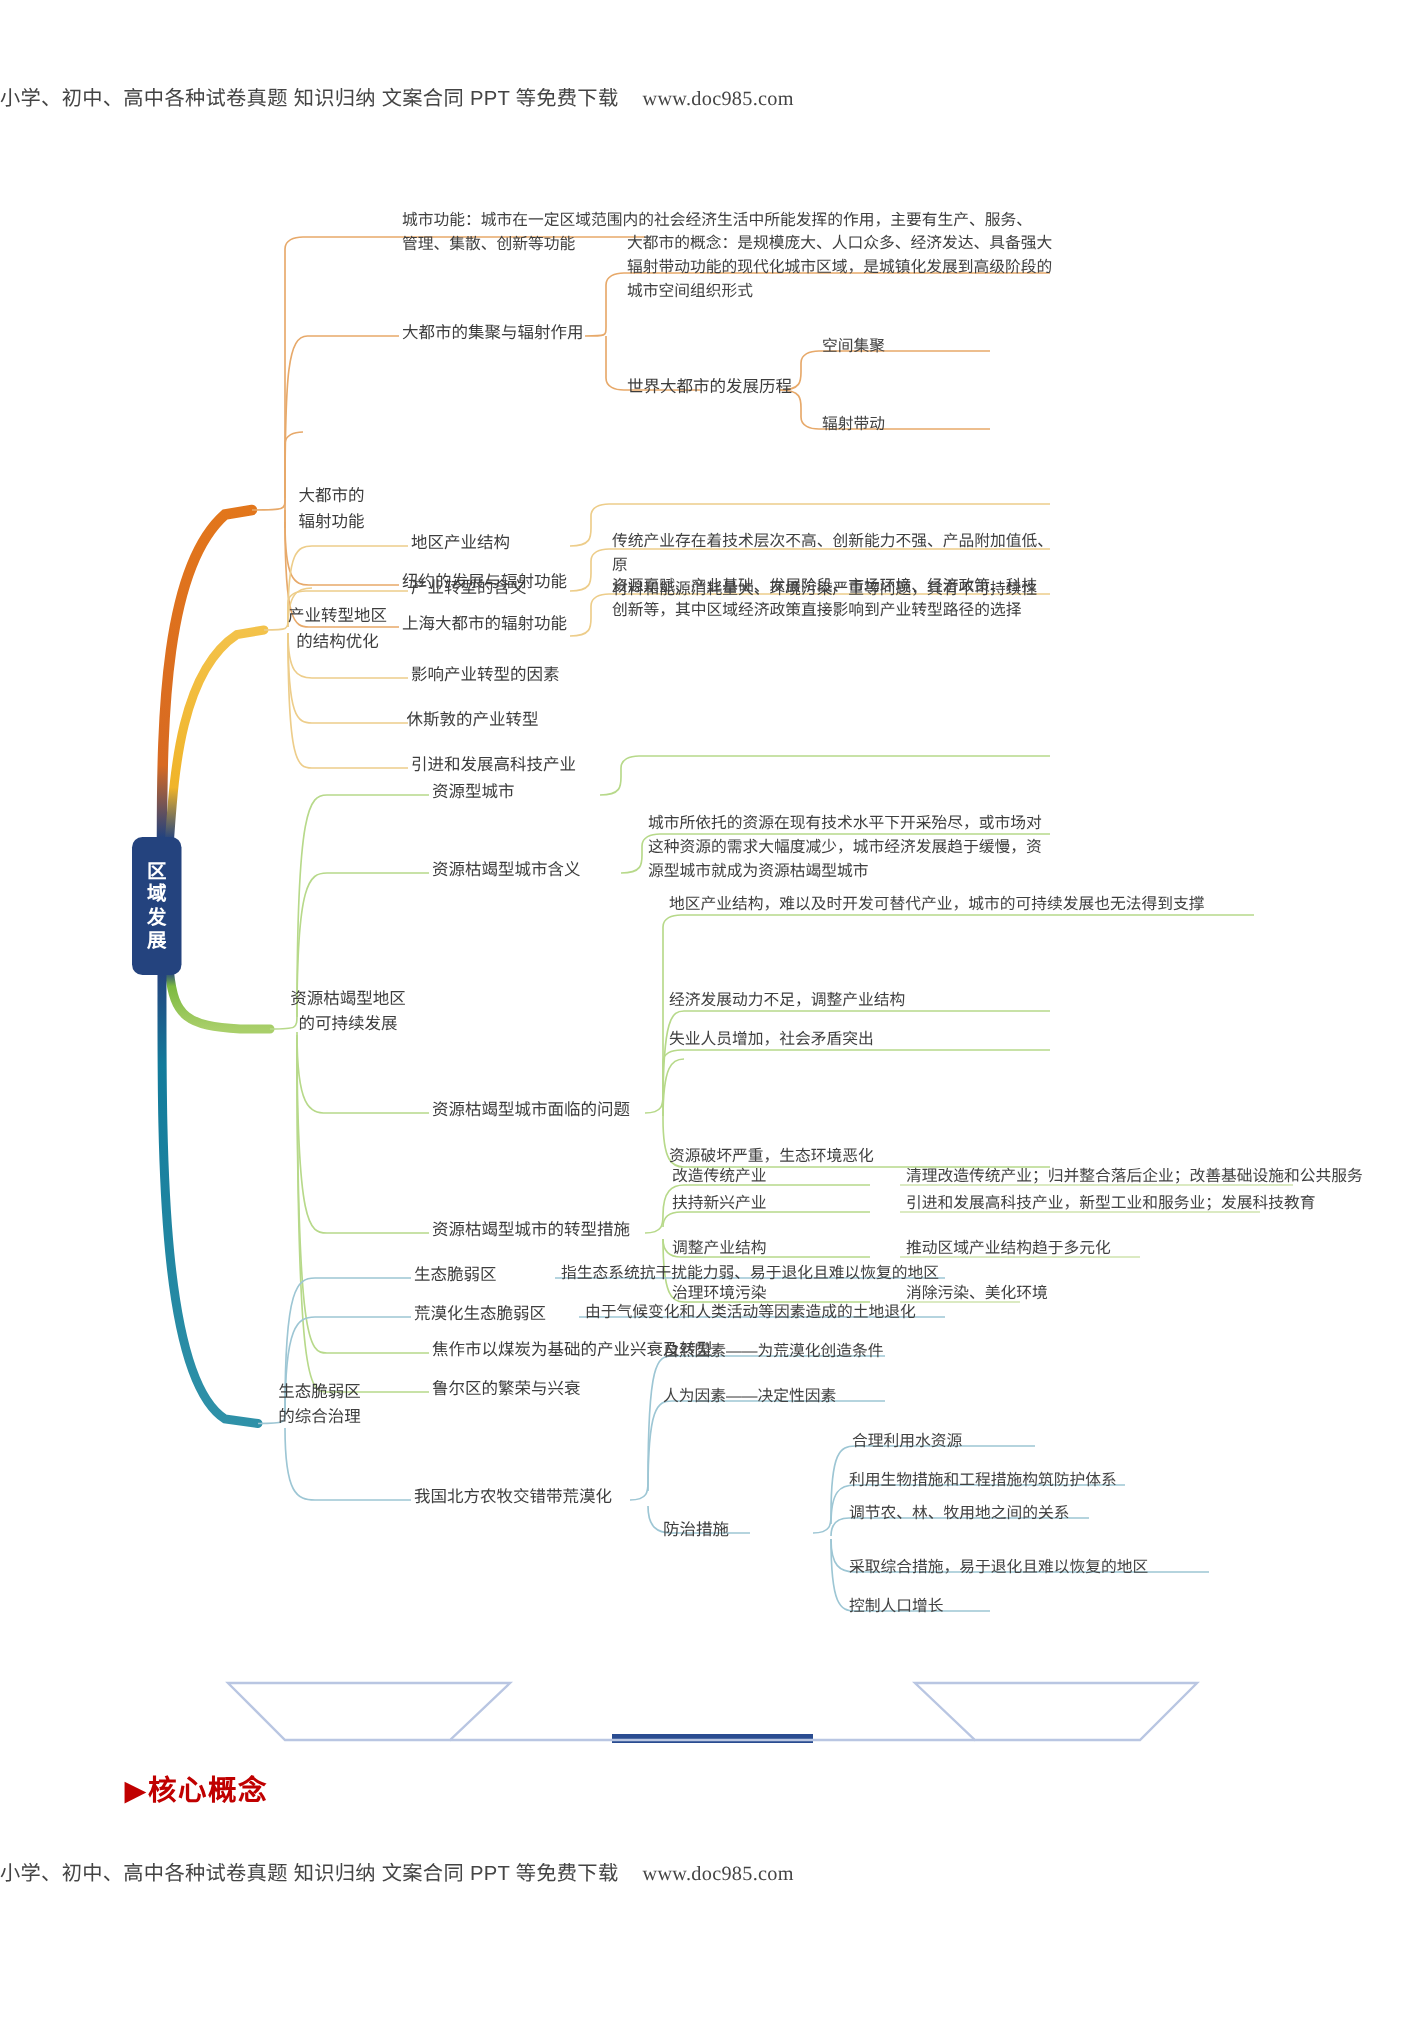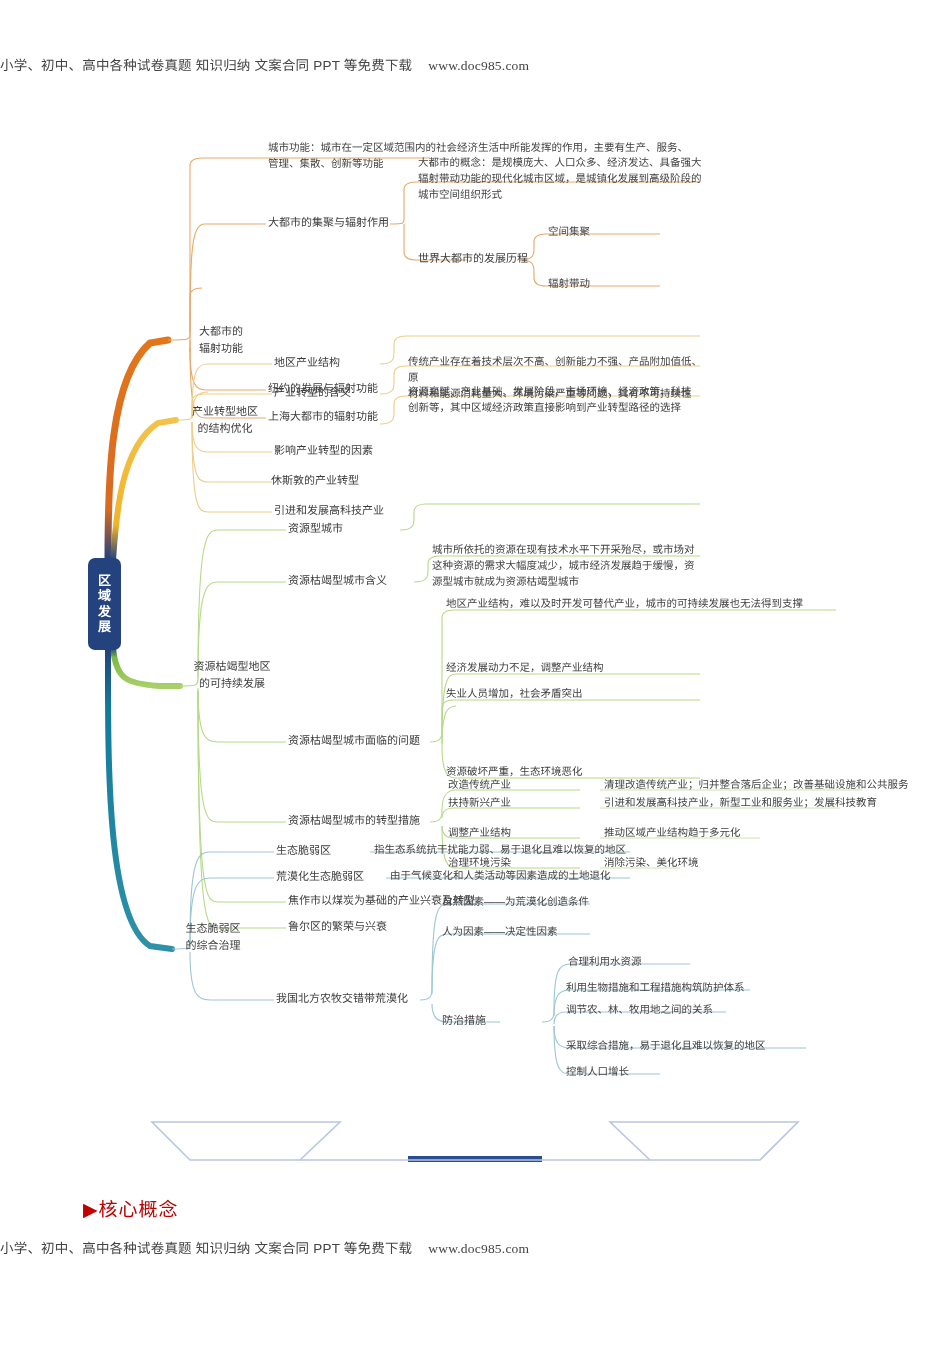--- a/index.html
+++ b/index.html
@@ -47,21 +47,21 @@
   .banner svg{position:absolute;left:0;top:0;}
   .banner .btxt{
     position:absolute;left:0;top:16px;width:950px;text-align:center;
     font-size:29px;font-weight:700;color:#2a4c91;letter-spacing:2px;
     font-family:"Liberation Sans","DejaVu Sans",sans-serif;
   }
 
   
   .sec-head{
     position:absolute;left:83px;top:1178px;
-    font-size:19px;font-weight:400;color:#c00000;letter-spacing:1px;margin-top:16px;
+    font-size:19px;font-weight:700;color:#c00000;letter-spacing:1px;
   }
 </style>
 </head>
 <body>
 
 <div class="page">
 
   <div class="wm wm-top"><span>小学、初中、高中各种试卷真题 知识归纳 文案合同 PPT 等免费下载</span><span style="display:inline-block;width:16px"></span><span class="url">www.doc985.com</span></div>
 
   <div class="map">

